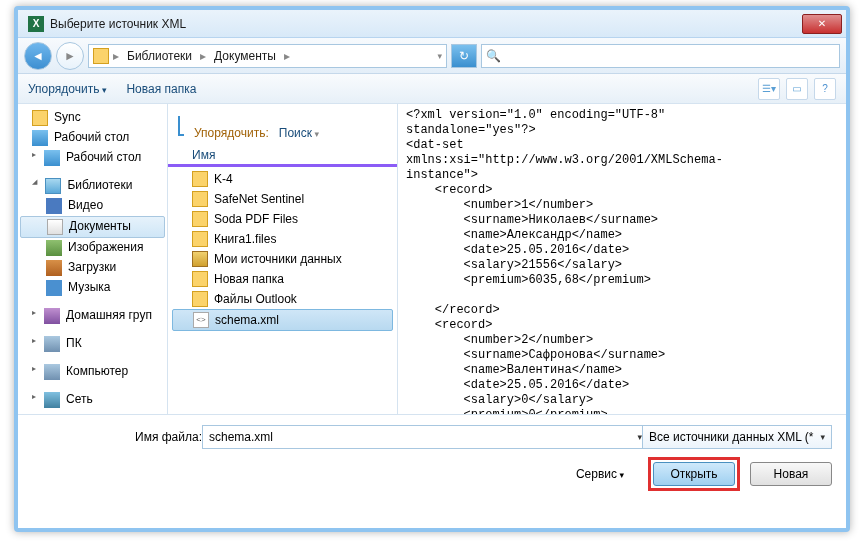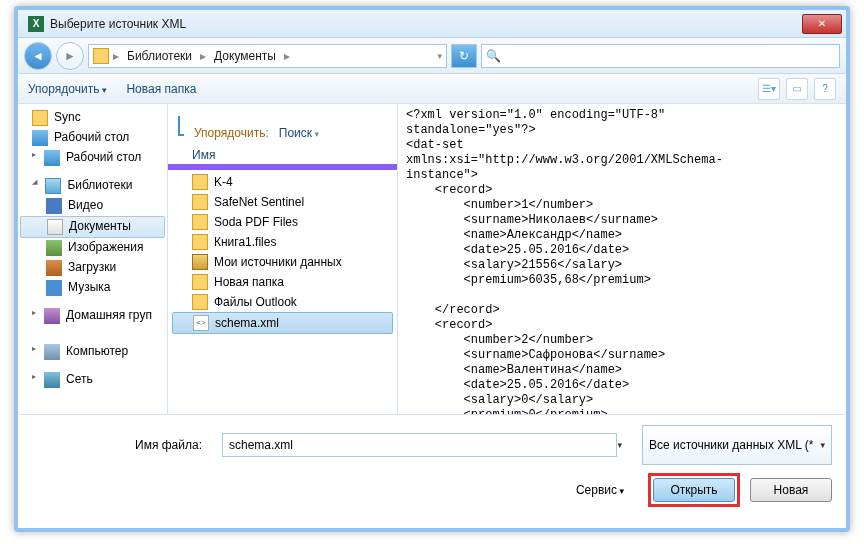--- a/index.html
+++ b/index.html
@@ -44,35 +44,35 @@
 .ico-img{background:linear-gradient(#8fc070,#5a9040)}
 .ico-music{background:#4a90d0}
 .ico-group{background:linear-gradient(#c090d0,#8050a0)}
 .ico-pc{background:linear-gradient(#aac8e0,#7090b0)}
 .ico-net{background:linear-gradient(#80c0e0,#4080a0)}
 .midpane{width:230px;border-right:1px solid #d5e3f0;overflow:hidden;display:flex;flex-direction:column}
 .mid-toolbar{height:40px;display:flex;align-items:end;padding:0 10px 4px;gap:10px}
 .mid-tool{color:#1a4d7a;cursor:pointer}
 .mid-tool::after{content:" ▾";font-size:9px;color:#888}
 .mid-marker{width:6px;height:20px;border-left:2px solid #3a8fcf;border-bottom:2px solid #3a8fcf;margin-bottom:4px}
-.column-head{padding:4px 10px 2px 24px;color:#1a4d7a;border-bottom:6px solid #8b5cf6}
+.column-head{padding:4px 10px 2px 24px;color:#1a4d7a;border-bottom:3px solid #8b5cf6}
 .file-list{flex:1;overflow:auto;padding:2px 0}
 .file-item{display:flex;align-items:center;gap:6px;padding:2px 8px 2px 24px;cursor:pointer;white-space:nowrap}
 .file-item.sel{background:linear-gradient(#cfe6f7,#b8d9f0);border:1px solid #7db8e0;border-radius:2px;margin:0 4px;padding-left:20px}
 .f-icon{width:16px;height:16px;flex-shrink:0}
 .ico-fold{background:#fbd36b;border:1px solid #d4a020}
 .ico-db{background:linear-gradient(#f0d070,#d0a030);border:1px solid #a07020}
 .ico-xml{background:#fff;border:1px solid #aaa}
 .ico-xml::before{content:"<>";font-size:8px;color:#666;display:block;text-align:center;line-height:14px}
 .preview{flex:1;padding:4px 8px;font-family:"Courier New",monospace;font-size:12px;color:#000;overflow:auto;white-space:pre;line-height:1.25}
 .bottom{padding:10px 14px;border-top:1px solid #d5e3f0}
-.row{display:flex;align-items:center;gap:20px;margin-bottom:8px}
+.row{display:flex;align-items:center;gap:0;margin-bottom:8px}
 .label{width:170px;text-align:right}
 .filename-input{flex:1;height:24px;border:1px solid #a8c7e0;padding:0 6px;background:#fff}
-.filter-combo{width:190px;height:40px;border:1px solid #a8c7e0;background:linear-gradient(#fff,#ecf4fb);display:flex;align-items:center;padding:0 6px;cursor:pointer}
+.filter-combo{width:190px;height:24px;border:1px solid #a8c7e0;background:linear-gradient(#fff,#ecf4fb);display:flex;align-items:center;padding:0 6px;cursor:pointer}
 .filter-combo::after{content:"▾";margin-left:auto;color:#333;font-size:9px}
 .btn-row{display:flex;justify-content:flex-end;gap:10px;align-items:center}
 .svc{color:#000000;cursor:pointer;margin-right:14px}
 .svc::after{content:" ▾";font-size:9px}
 .btn{width:82px;height:24px;border:1px solid #888;border-radius:3px;background:linear-gradient(#f8f8f8,#e0e0e0);cursor:pointer}
 .btn-primary{background:linear-gradient(#cfe9fb,#9fd0f0);border-color:#4a90c0}
 .highlight-ring{border:3px solid #e03030;border-radius:0;padding:2px;display:inline-block}
 </style>
 </head>
 <body>
@@ -150,20 +150,24 @@
         <div class="side-item sub">
           <div class="s-icon ico-music"></div>
           <span>Музыка</span>
         </div>
         <div class="sep"></div>
         <div class="side-item header">
           <div class="s-icon ico-group"></div>
           <span>Домашняя груп</span>
         </div>
         <div class="sep"></div>
+        <div class="side-item header">
+          <div class="s-icon ico-pc"></div>
+          <span>ПК</span>
+        </div>
         <div class="sep"></div>
         <div class="side-item header">
           <div class="s-icon ico-pc"></div>
           <span>Компьютер</span>
         </div>
         <div class="sep"></div>
         <div class="side-item header">
           <div class="s-icon ico-net"></div>
           <span>Сеть</span>
         </div>

